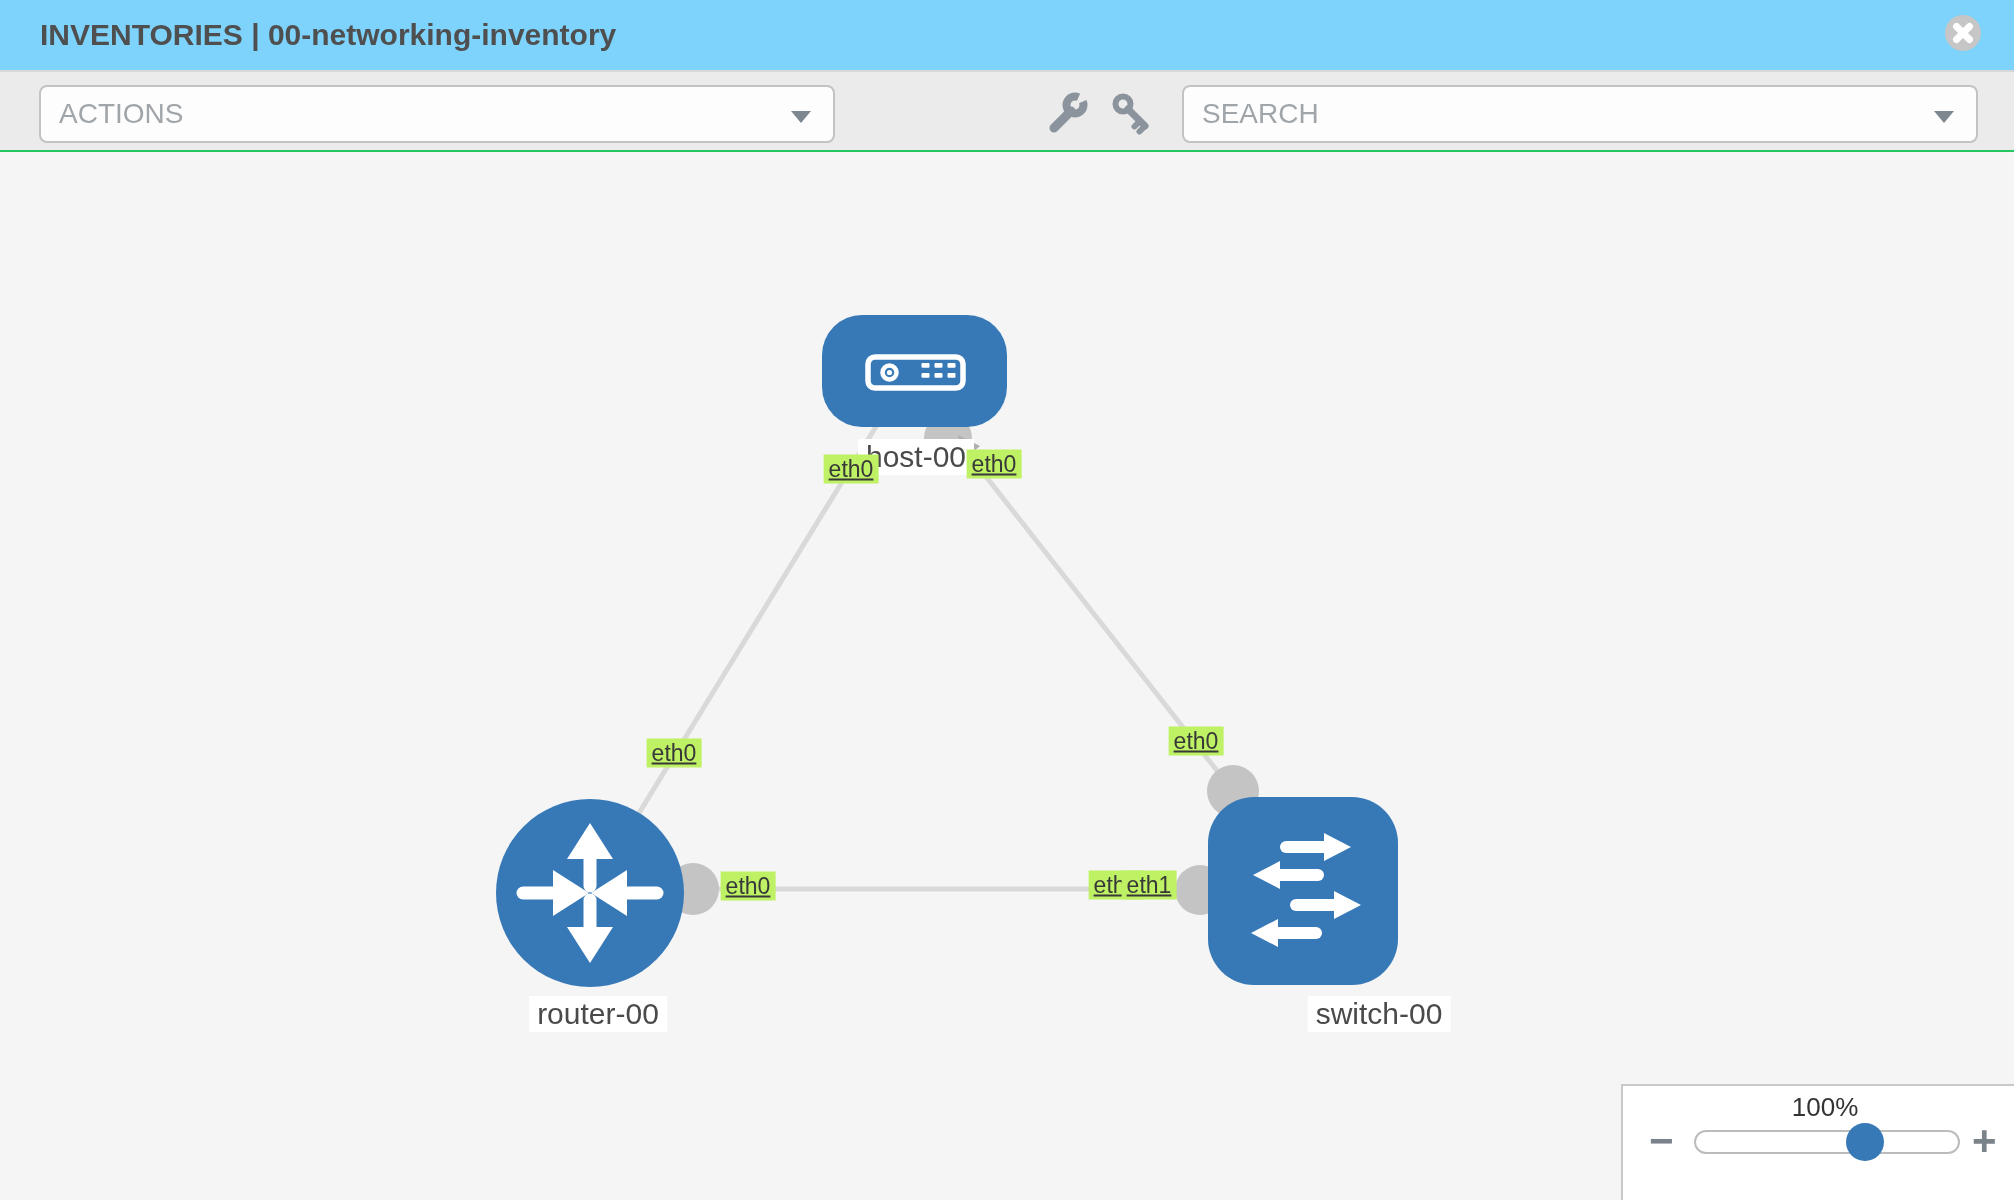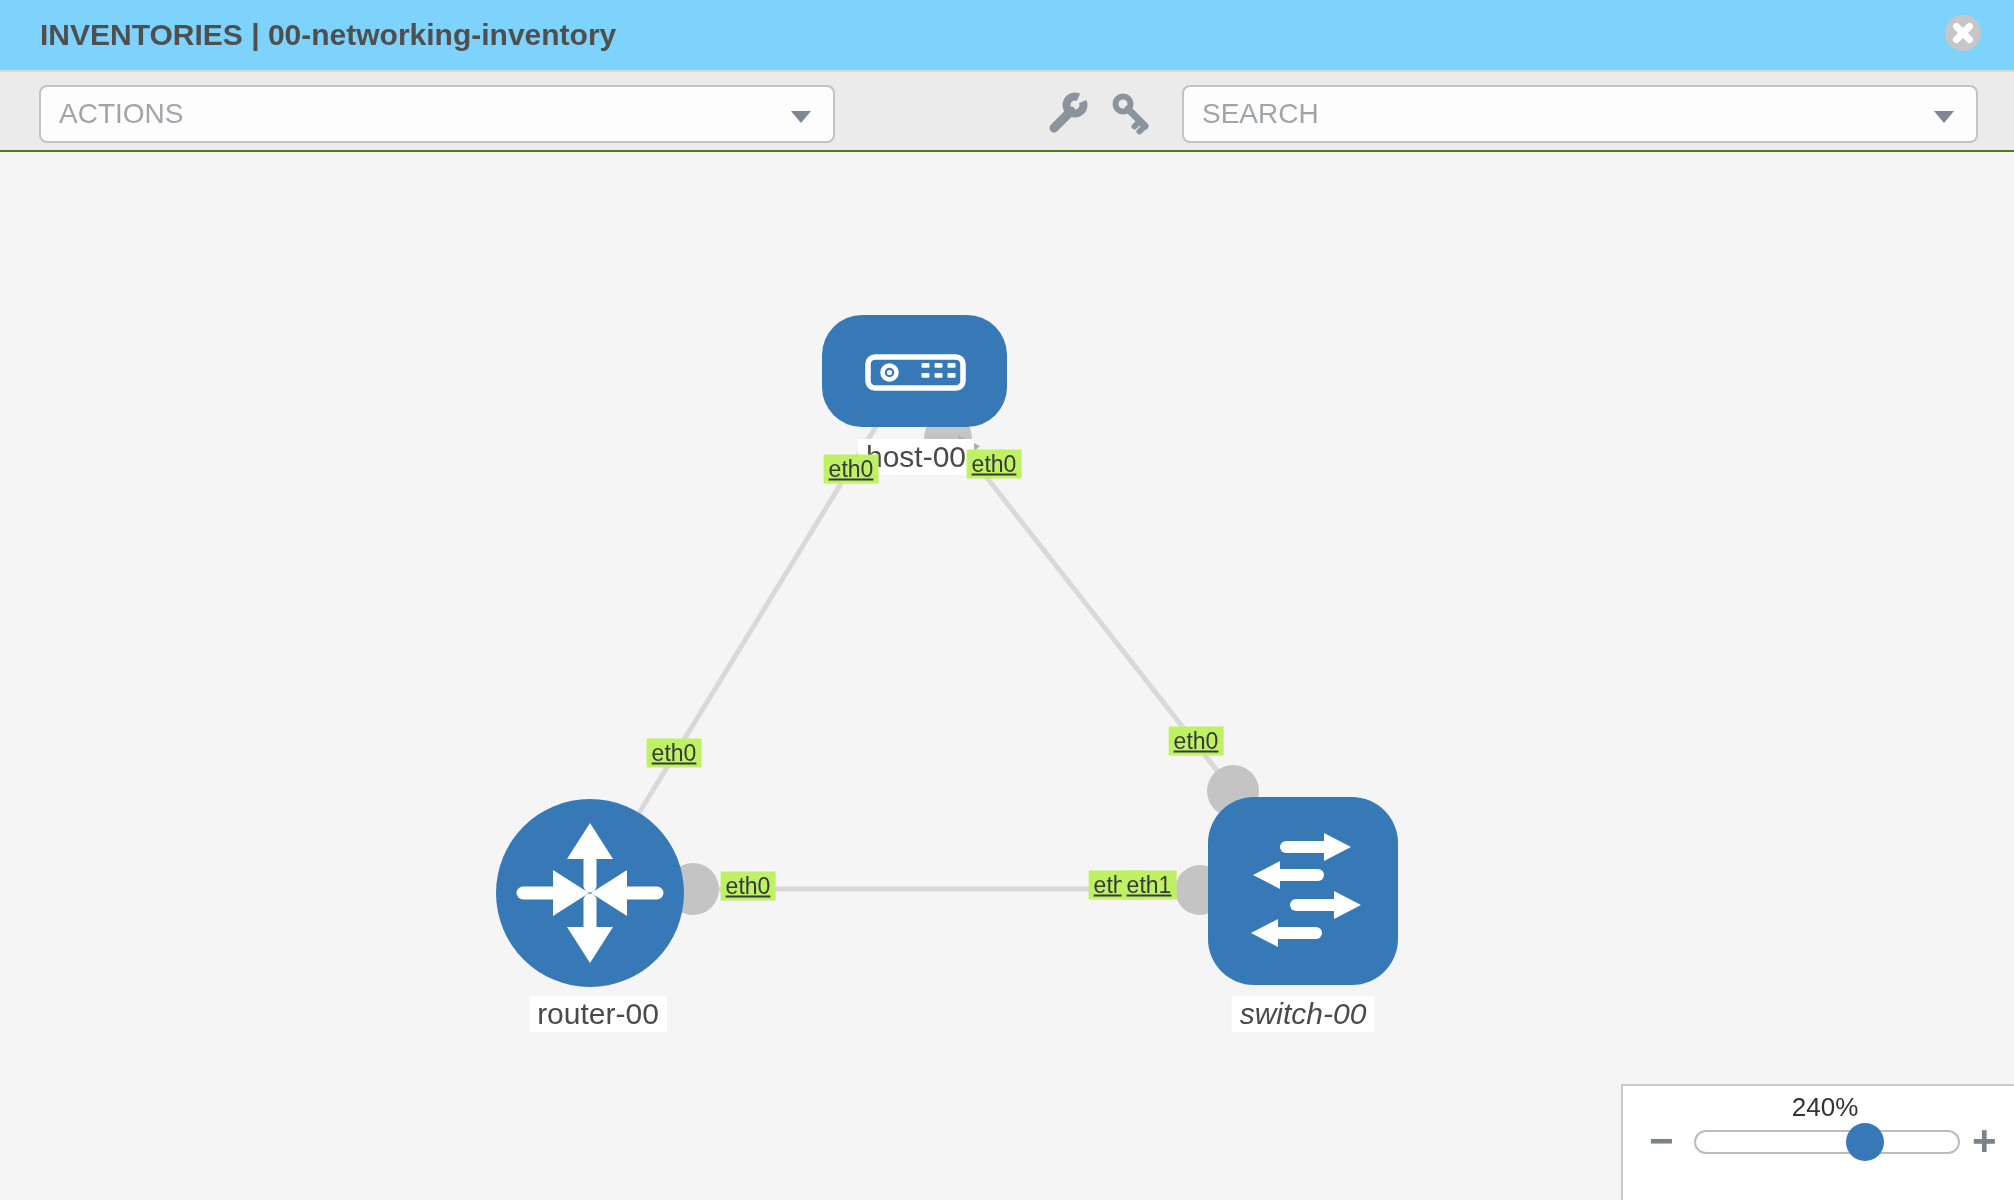--- a/index.html
+++ b/index.html
@@ -9,21 +9,21 @@
 
   
   .header{position:absolute;left:0;top:0;width:2014px;height:70px;background:#7dd3fc;
           border-bottom:2px solid #d8d8d8;}
   .title{position:absolute;left:40px;top:0;height:70px;line-height:70px;
          font-size:30px;font-weight:700;color:#4f4f4f;}
   .close-btn{position:absolute;left:1944px;top:14px;width:38px;height:38px;cursor:pointer;}
 
   
   .toolbar{position:absolute;left:0;top:72px;width:2014px;height:78px;background:#ebebeb;
-           border-bottom:2px solid #4d7c0f;}
+           border-bottom:2px solid #22c55e;}
   .select{position:absolute;top:13px;height:58px;background:#fdfdfd;
           border:2px solid #c3c3c3;border-radius:8px;box-sizing:border-box;cursor:pointer;}
   .select .sel-label{position:absolute;left:18px;top:0;height:54px;line-height:54px;
           font-size:28px;color:#a0a5aa;}
   .caret{position:absolute;right:22px;top:24px;width:0;height:0;
          border-left:10px solid transparent;border-right:10px solid transparent;
          border-top:12px solid #7d8790;}
   .sel-actions{left:39px;width:796px;}
   .sel-search{left:1182px;width:796px;}
   .tool-icon{position:absolute;top:20px;width:44px;height:44px;cursor:pointer;}
@@ -154,32 +154,32 @@
           <path d="M1296 753 H1335"></path>
             <polygon points="1334,739 1334,767 1361,753" stroke="none"></polygon>
           <path d="M1316 781 H1277"></path>
             <polygon points="1278,767 1278,795 1251,781" stroke="none"></polygon>
         </g>
       </g>
     </svg>
 
     <div class="nlabel" style="left:916px;top:305px;">host-00</div>
     <div class="nlabel" style="left:590px;top:862px;margin-left:8px;">router-00</div>
-    <div class="nlabel" style="left:1303px;top:862px;font-style:italic;">switch-00</div>
+    <div class="nlabel" style="left:1379px;top:862px;">switch-00</div>
 
     <div class="plabel" style="left:851px;top:317px;">eth0</div>
     <div class="plabel" style="left:994px;top:312px;">eth0</div>
     <div class="plabel" style="left:674px;top:601px;">eth0</div>
     <div class="plabel" style="left:1196px;top:589px;">eth0</div>
     <div class="plabel" style="left:748px;top:734px;">eth0</div>
     <div class="plabel under" style="left:1116px;top:733px;">eth0</div>
     <div class="plabel over" style="left:1141px;top:733px;margin-left:8px;">eth1</div>
 
     <div class="zoompanel">
-      <div class="zlevel">240%</div>
+      <div class="zlevel">100%</div>
       <span class="zbtn zminus">−</span>
       <div class="ztrack">
         <div class="zknob"></div>
       </div>
       <span class="zbtn zplus">+</span>
     </div>
   </div>
 
 </div>
 

